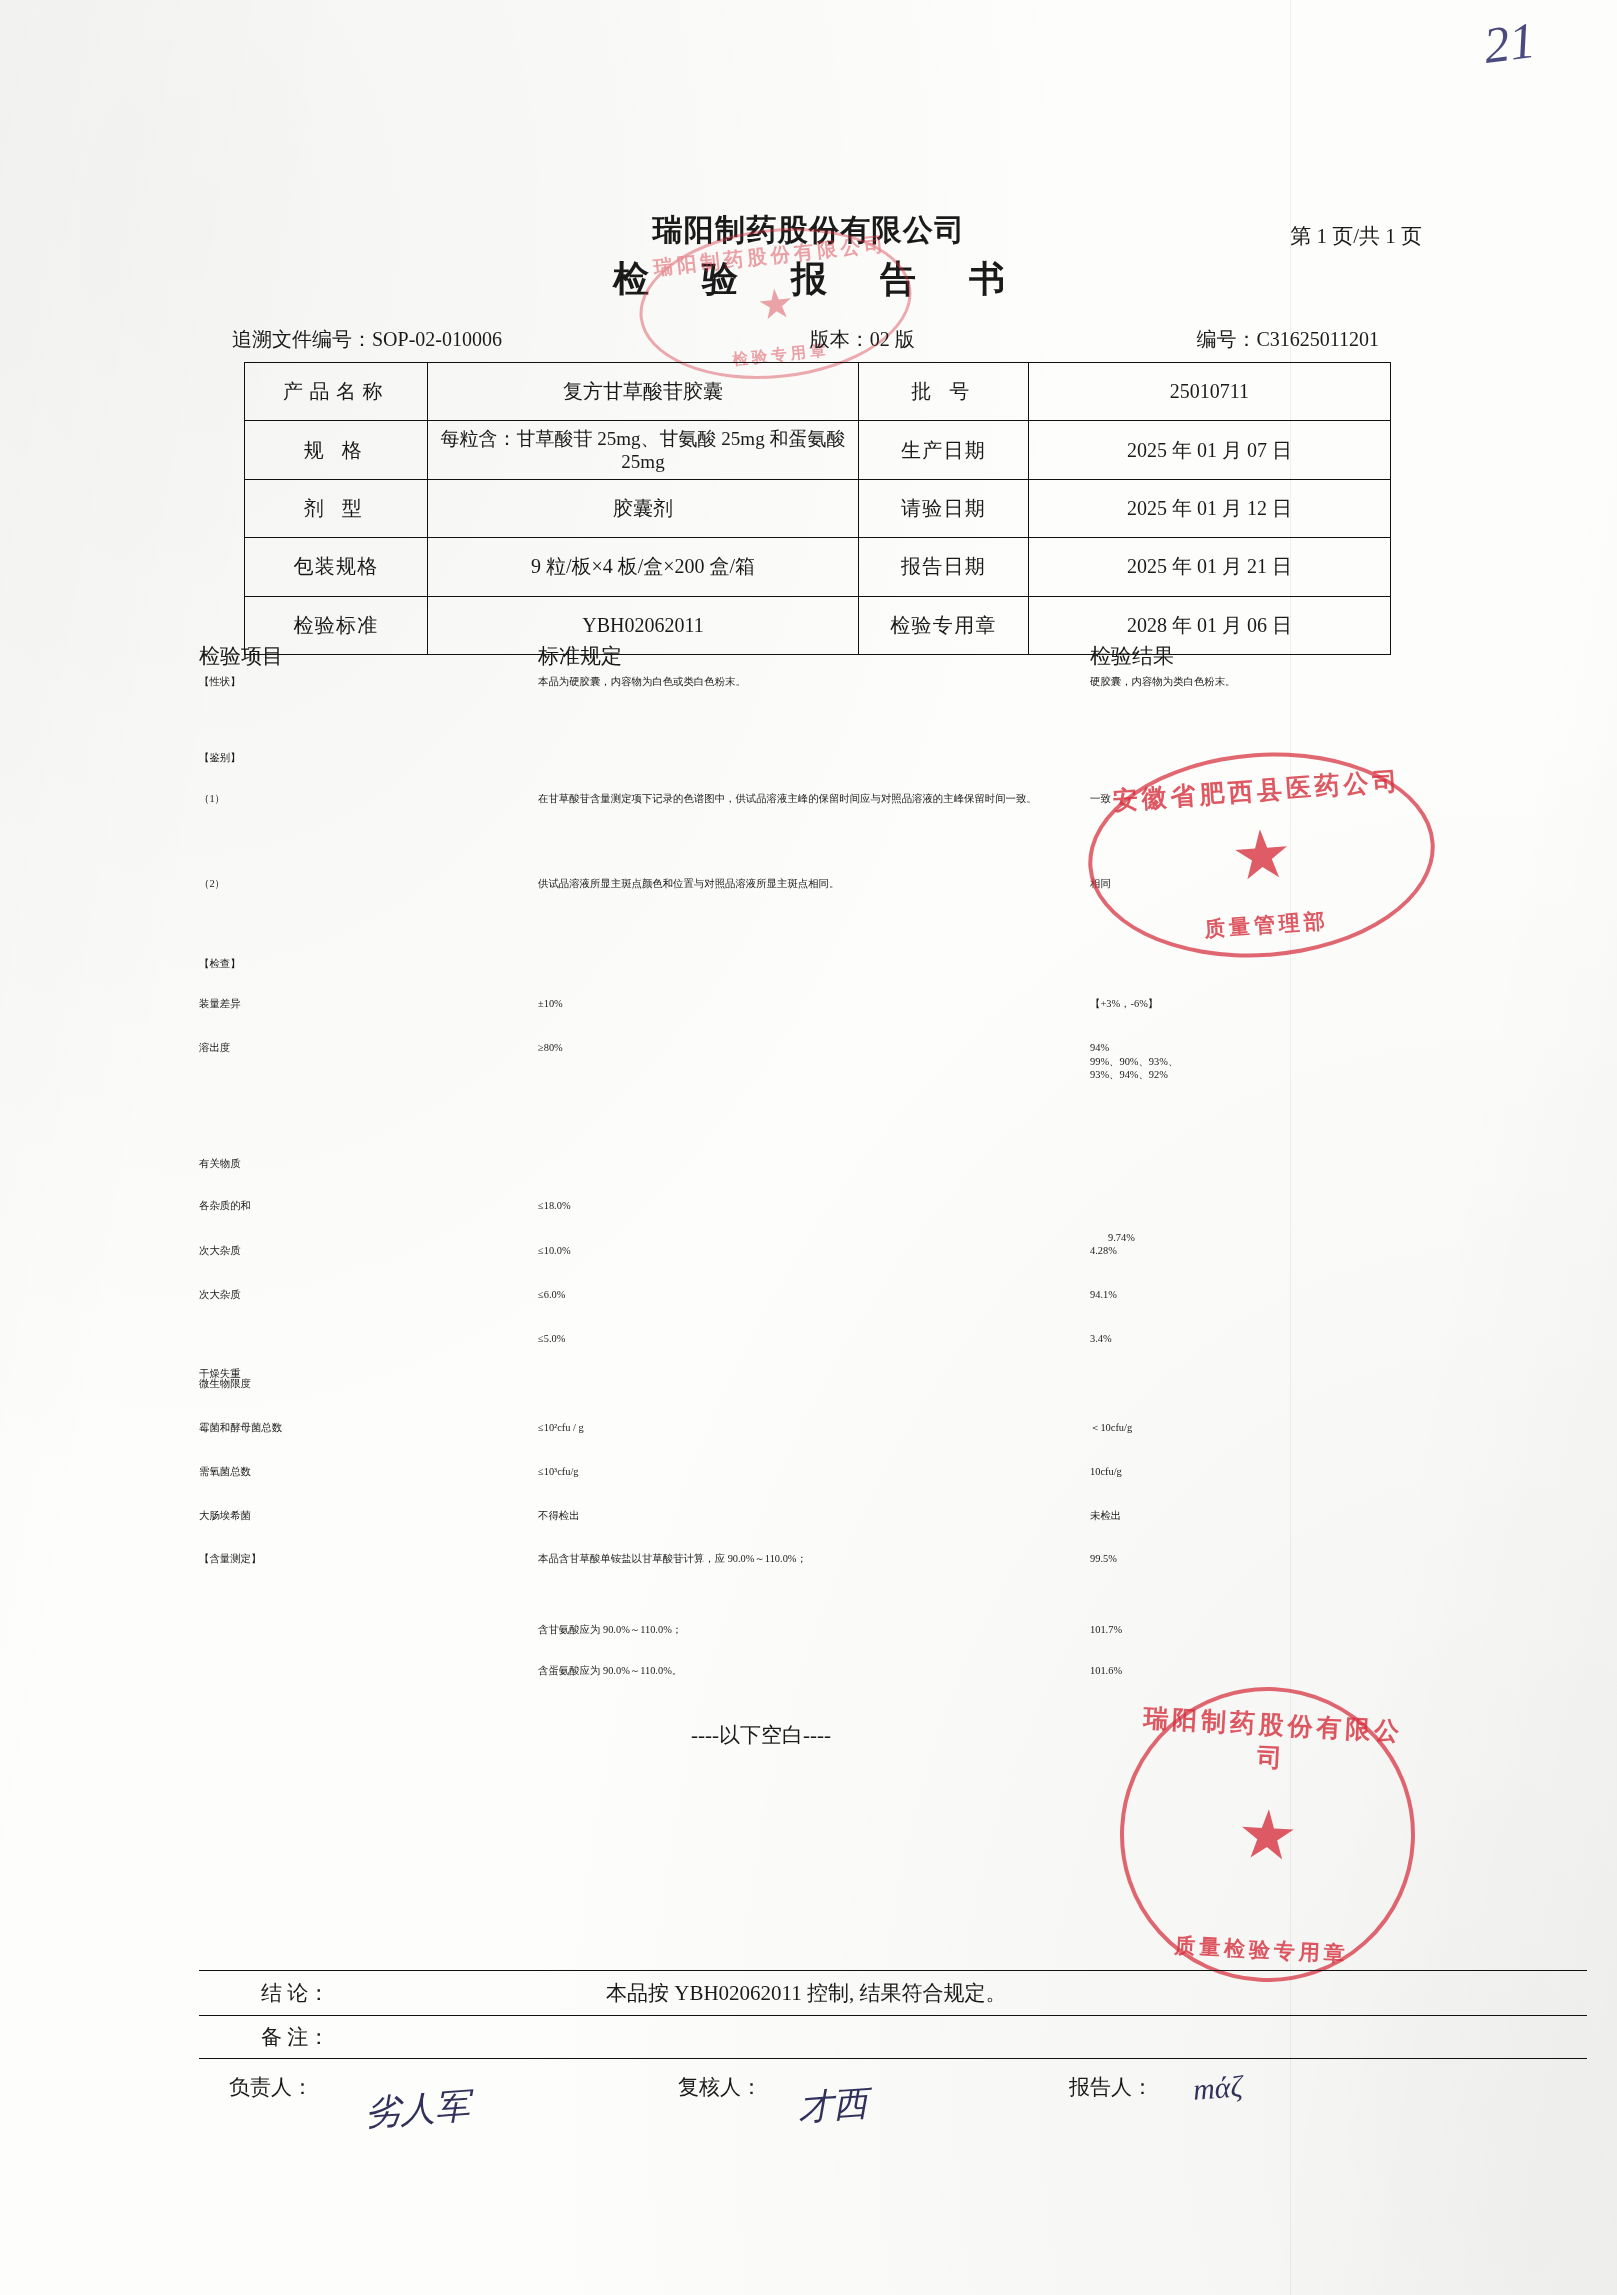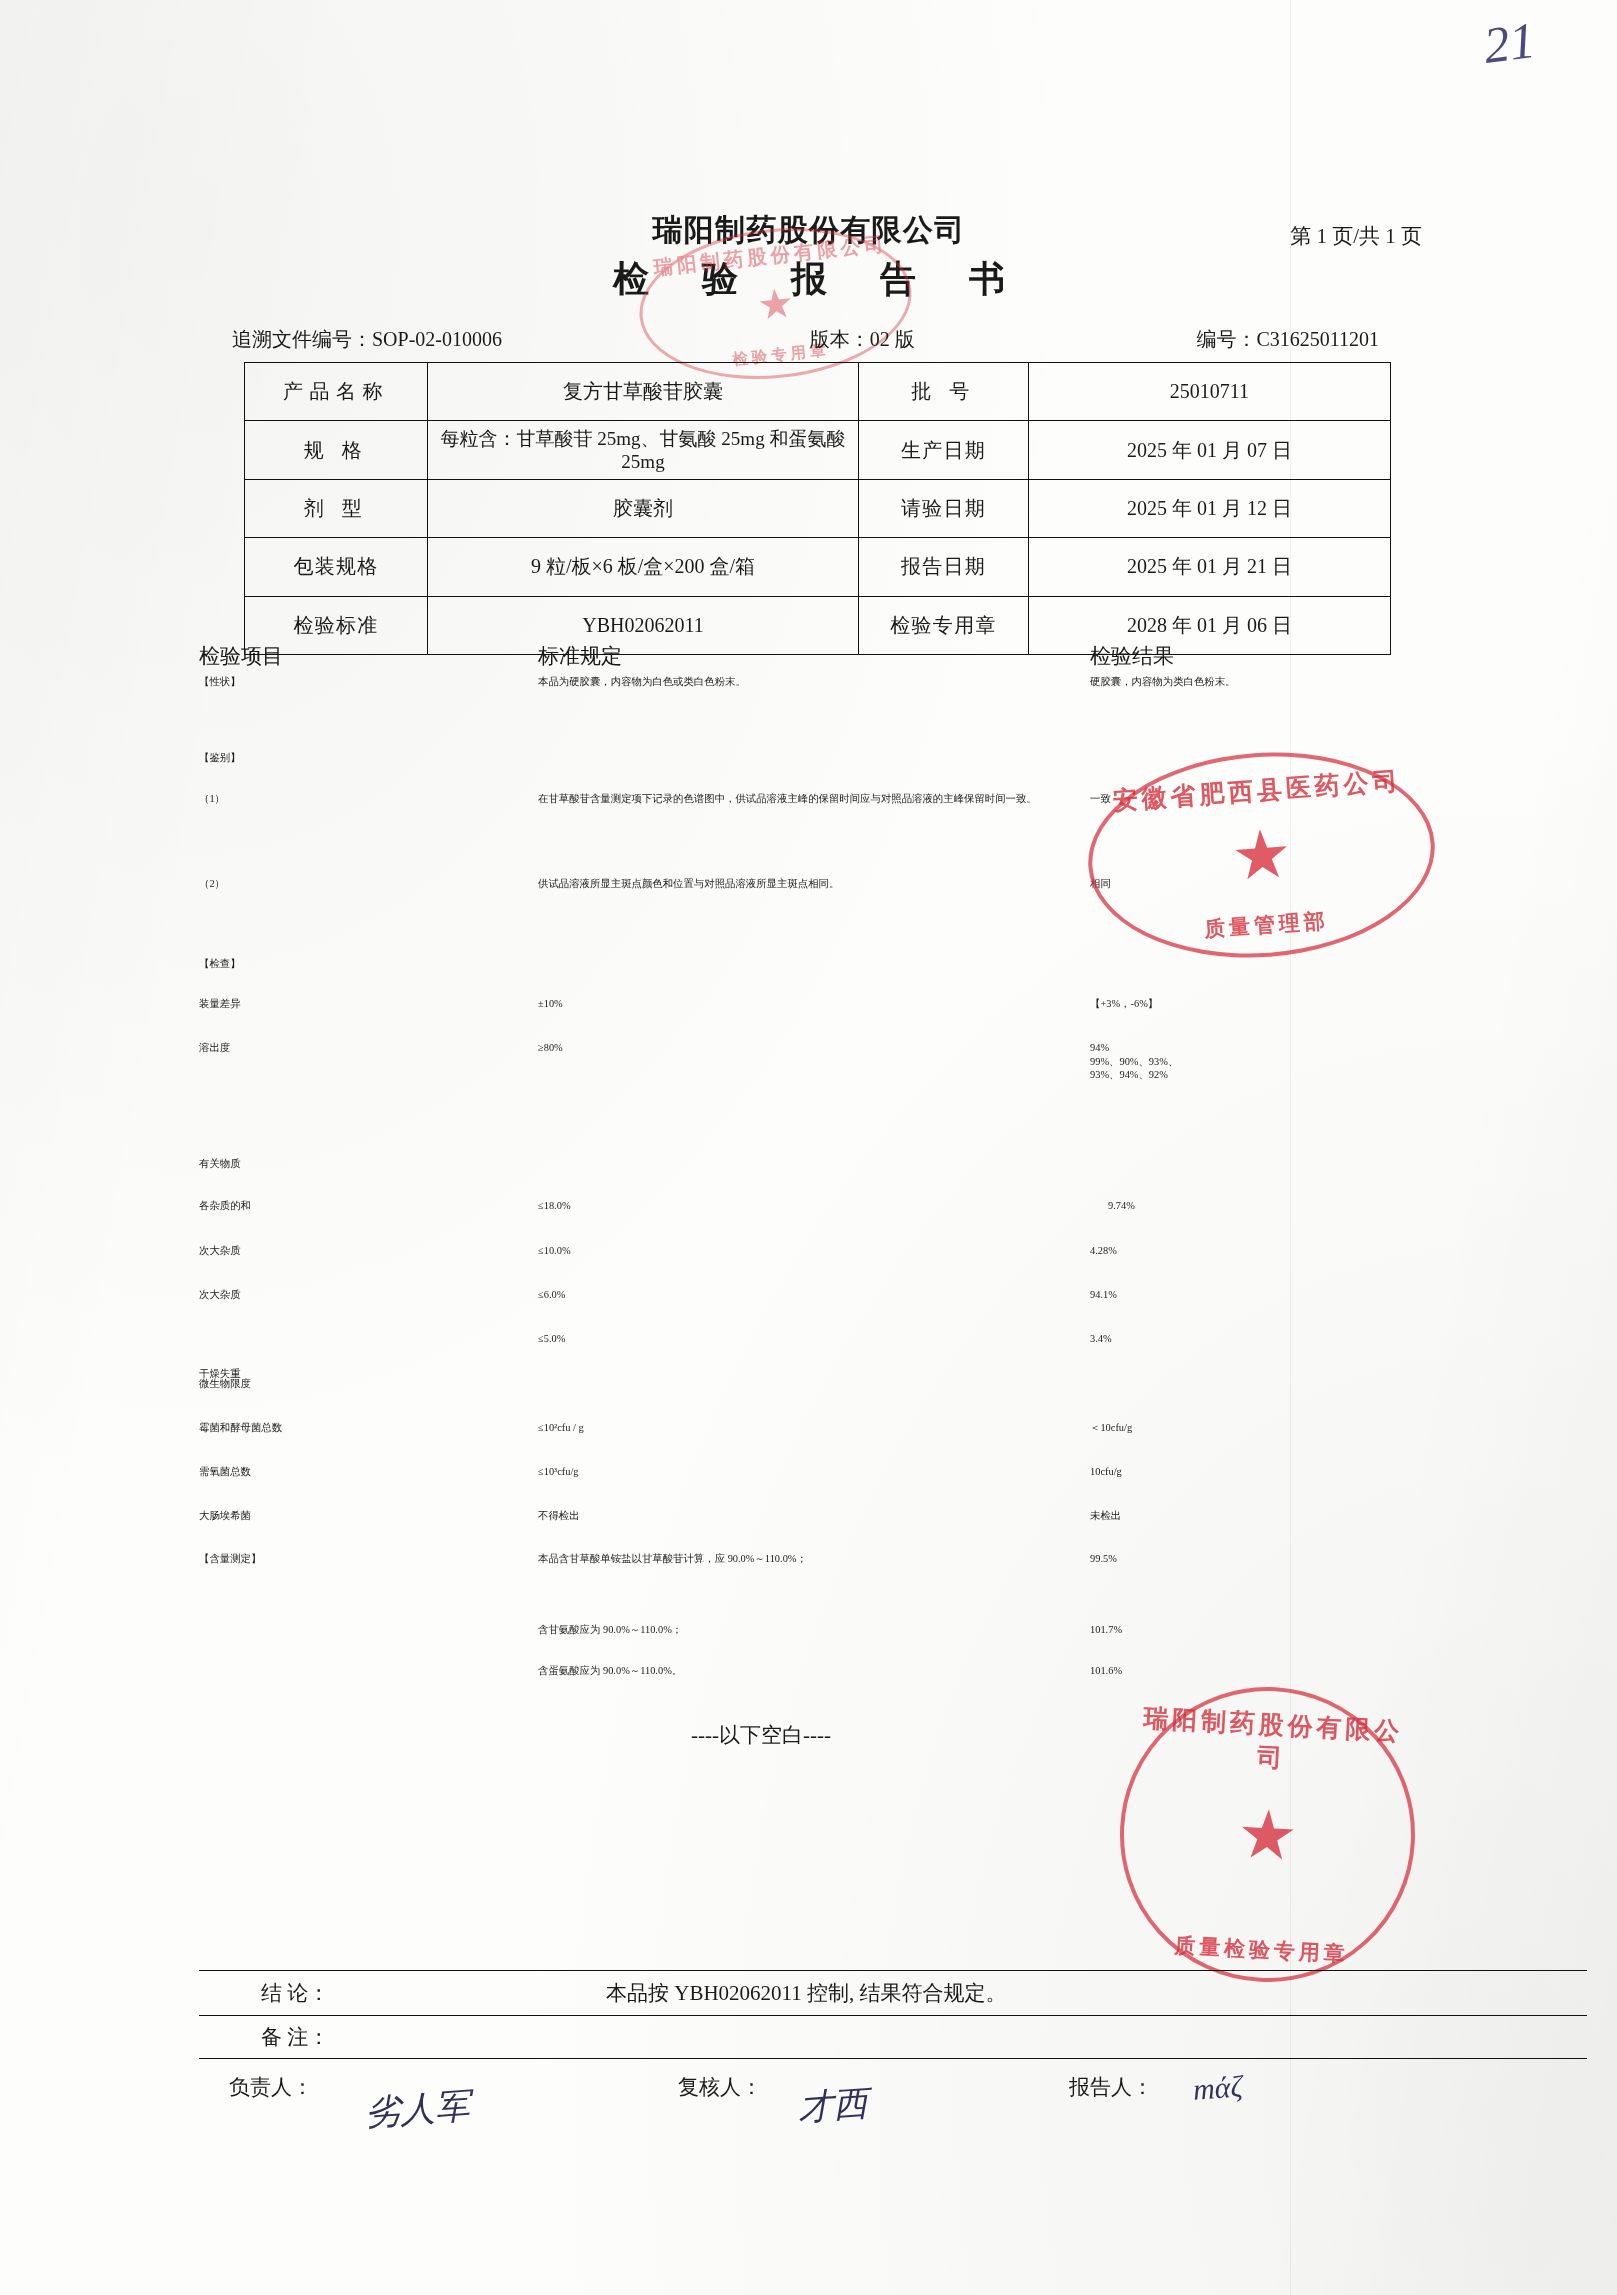--- a/index.html
+++ b/index.html
@@ -272,21 +272,21 @@
         <td class="val2">2025 年 01 月 07 日</td>
       </tr>
       <tr>
         <td class="lbl">剂    型</td>
         <td class="val">胶囊剂</td>
         <td class="lbl2 tight">请验日期</td>
         <td class="val2">2025 年 01 月 12 日</td>
       </tr>
       <tr>
         <td class="lbl tight">包装规格</td>
-        <td class="val">9 粒/板×6 板/盒×200 盒/箱</td>
+        <td class="val">9 粒/板×4 板/盒×200 盒/箱</td>
         <td class="lbl2 tight">报告日期</td>
         <td class="val2">2025 年 01 月 21 日</td>
       </tr>
       <tr>
         <td class="lbl tight">检验标准</td>
         <td class="val">YBH02062011</td>
         <td class="lbl2 tight">检验专用章</td>
         <td class="val2">2028 年 01 月 06 日</td>
       </tr>
     </tbody>
@@ -321,21 +321,21 @@
   <div class="body-block b-left line" style="top:1041px;">溶出度</div>
   <div class="body-block b-mid line" style="top:1041px;">≥80%</div>
   <div class="body-block b-right line" style="top:1041px; white-space: pre-line;">94%
 99%、90%、93%、
 93%、94%、92%</div>
 
   <div class="body-block b-left line" style="top:1157px;">有关物质</div>
 
   <div class="body-block b-left line" style="top:1199px;">各杂质的和</div>
   <div class="body-block b-mid line" style="top:1199px;">≤18.0%</div>
-  <div class="body-block b-right line" style="top:1199px;padding-left:18px;">9.74%</div>
+  <div class="body-block b-right line" style="top:1231px;padding-left:18px;">9.74%</div>
 
   <div class="body-block b-left line" style="top:1244px;">次大杂质</div>
   <div class="body-block b-mid line" style="top:1244px;">≤10.0%</div>
   <div class="body-block b-right line" style="top:1244px;">4.28%</div>
 
   <div class="body-block b-left line" style="top:1288px;">次大杂质</div>
   <div class="body-block b-mid line" style="top:1288px;">≤6.0%</div>
   <div class="body-block b-right line" style="top:1288px;">94.1%</div>
 
   <div class="body-block b-left line" style="top:1367px;">干燥失重</div>

